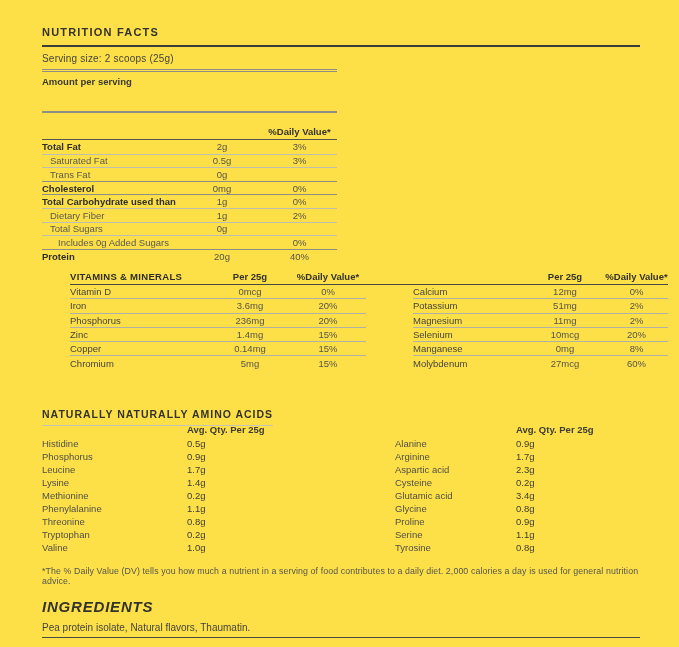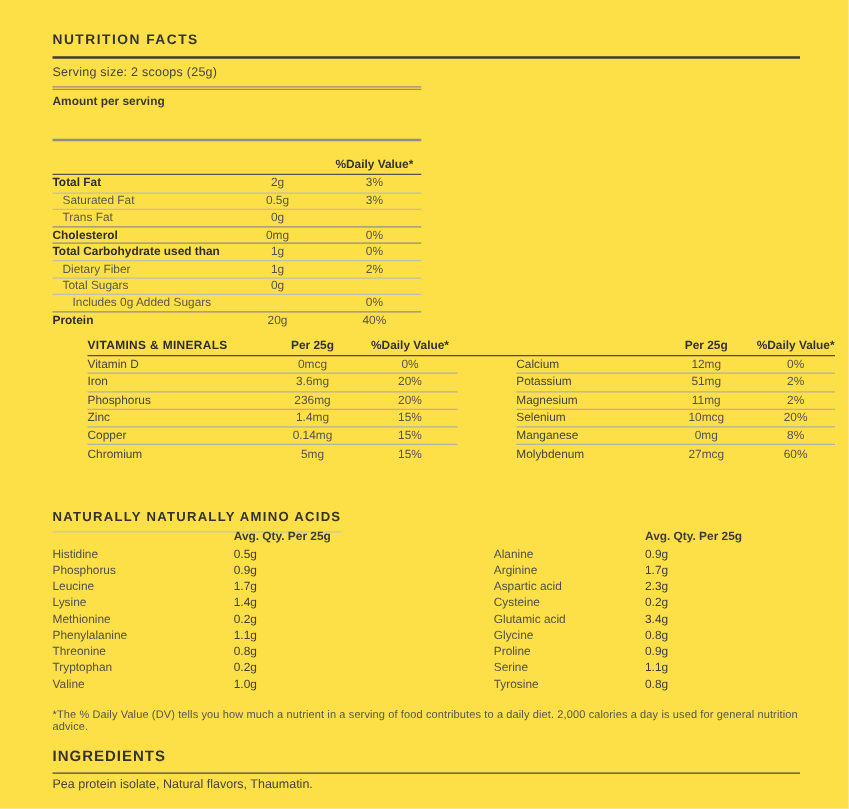--- a/index.html
+++ b/index.html
@@ -76,22 +76,22 @@
   .aa-col-right { left:395px; width:245px; }
   .aa-row { display:flex; align-items:center; height:13px; }
   .aa-col-left  .aa-name { width:145px; color:#504f48; }
   .aa-col-right .aa-name { width:121px; color:#504f48; }
   .aa-qty { color:#3d3c36; }
 
   
   .footnote { left:42px; top:566px; width:598px; font-size:8.8px; color:#565550; letter-spacing:.1px; }
   .ing-title {
     left:42px; top:598px; width:598px;
-    font-size:12px; font-weight:600; letter-spacing:.8px; color:#33322d;
-    padding-bottom:6px; border-bottom:1.5px solid #4a4943;
+    font-size:15px; font-weight:600; letter-spacing:.8px; color:#33322d;
+    padding-bottom:22px; border-bottom:1.5px solid #4a4943;font-style:italic;
   }
   .ing-text { left:42px; top:622px; width:598px; font-size:10px; color:#45443f; }
 </style>
 </head>
 <body>
 
 <div class="canvas">
 
   <div class="abs nf-title">NUTRITION FACTS</div>
   <div class="abs serving">Serving size: 2 scoops (25g)</div>

